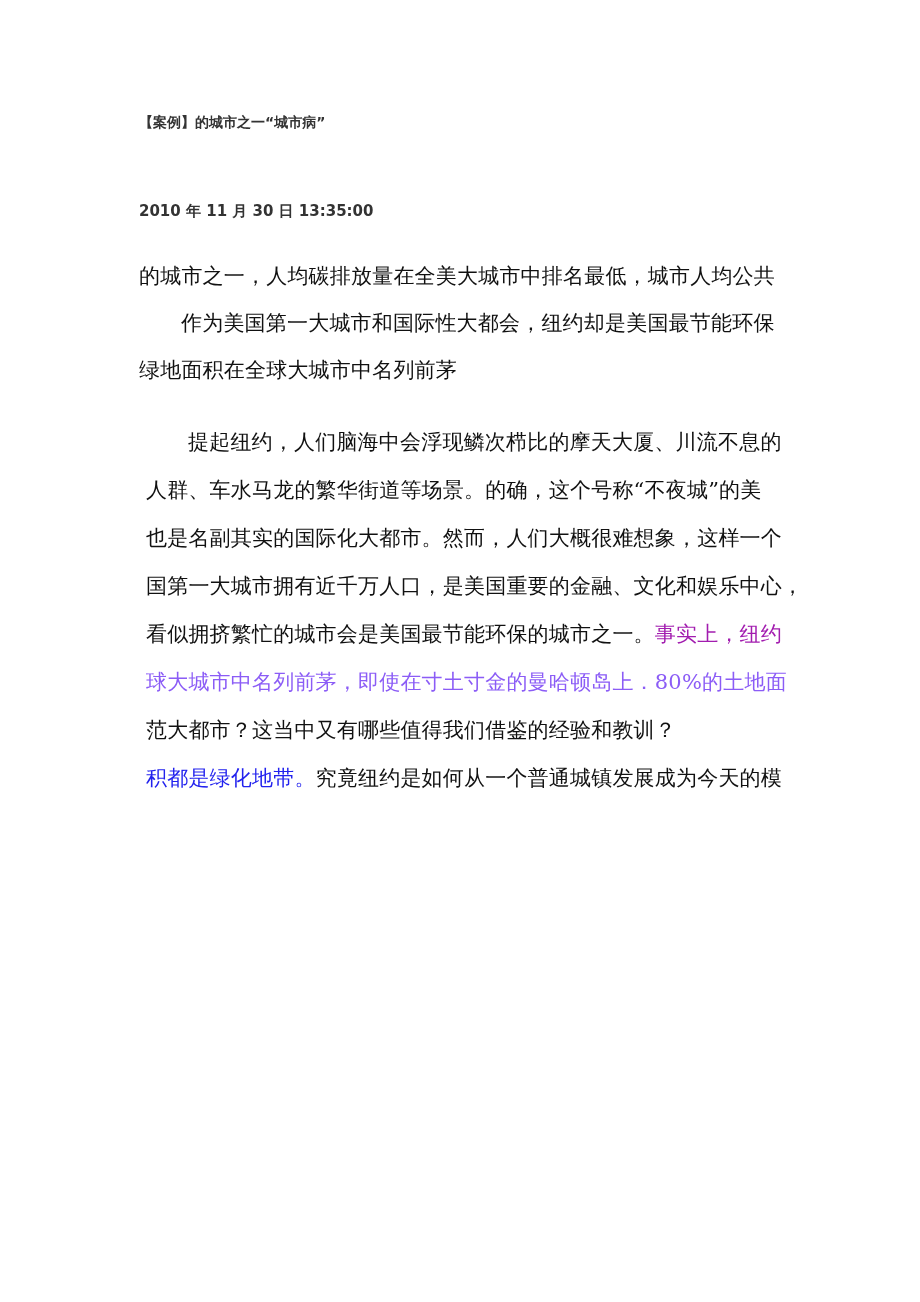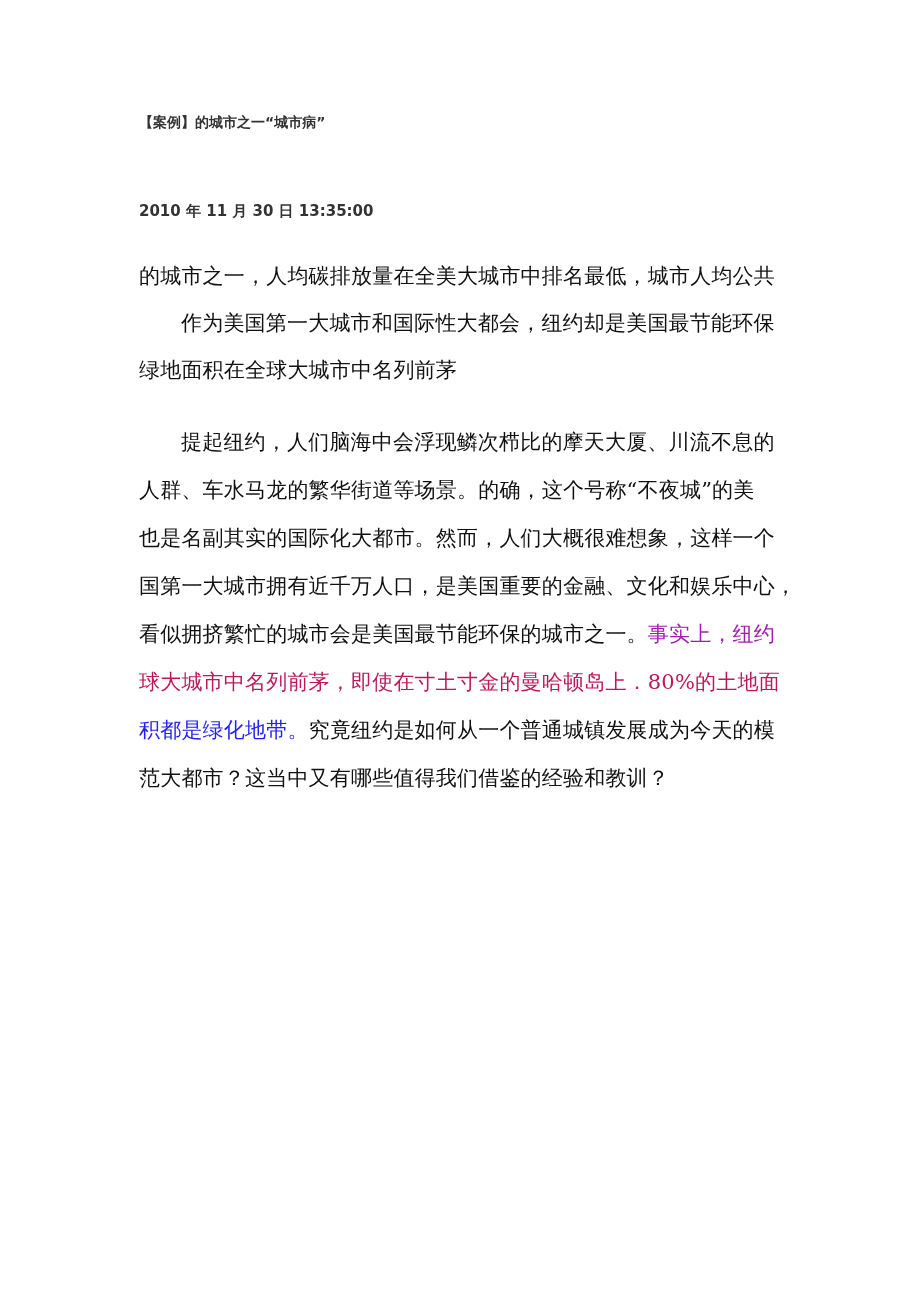--- a/index.html
+++ b/index.html
@@ -62,20 +62,21 @@
     .para .line {
       display: block;
       white-space: nowrap;
       height: 47px;
       line-height: 47px;
       letter-spacing: 0.2px;
     }
     .para2 .line {
       height: 48px;
       line-height: 48px;
+      margin-left: 7px;
     }
     .indent {
       display: inline-block;
       width: 42px;
     }
     .hl {
       color: #2222ee;
     }
   </style>
 </head>
@@ -93,18 +94,18 @@
     <span class="line"><span class="indent"></span><span>作为美国第一大城市和国际性大都会，纽约却是美国最节能环保</span></span>
     <span class="line">绿地面积在全球大城市中名列前茅</span>
   </div>
 
   <div class="para para2" style="top:418px;">
     <span class="line"><span class="indent"></span><span>提起纽约，人们脑海中会浮现鳞次栉比的摩天大厦、川流不息的</span></span>
     <span class="line">人群、车水马龙的繁华街道等场景。的确，这个号称“不夜城”的美</span>
     <span class="line">也是名副其实的国际化大都市。然而，人们大概很难想象，这样一个</span>
     <span class="line">国第一大城市拥有近千万人口，是美国重要的金融、文化和娱乐中心，</span>
     <span class="line"><span>看似拥挤繁忙的城市会是美国最节能环保的城市之一。</span><span class="hl" style="color: #a21caf;">事实上，纽约</span></span>
-    <span class="line hl" style="color: #be185d;">球大城市中名列前茅，即使在寸土寸金的曼哈顿岛上．80%的土地面</span>
+    <span class="line hl" style="color: #8b5cf6;">球大城市中名列前茅，即使在寸土寸金的曼哈顿岛上．80%的土地面</span>
+    <span class="line">范大都市？这当中又有哪些值得我们借鉴的经验和教训？</span>
     <span class="line"><span class="hl" style="color: rgb(34, 34, 238);">积都是绿化地带。</span><span>究竟纽约是如何从一个普通城镇发展成为今天的模</span></span>
-    <span class="line">范大都市？这当中又有哪些值得我们借鉴的经验和教训？</span>
   </div>
 
 </div>
 
 </body></html>

